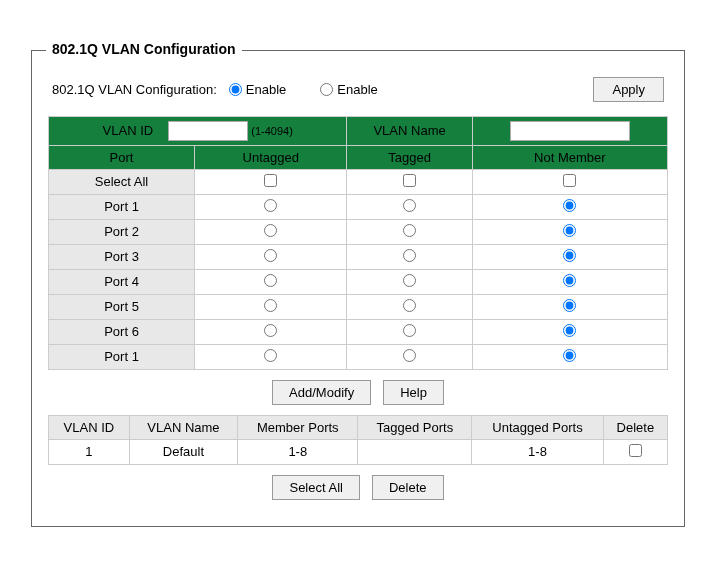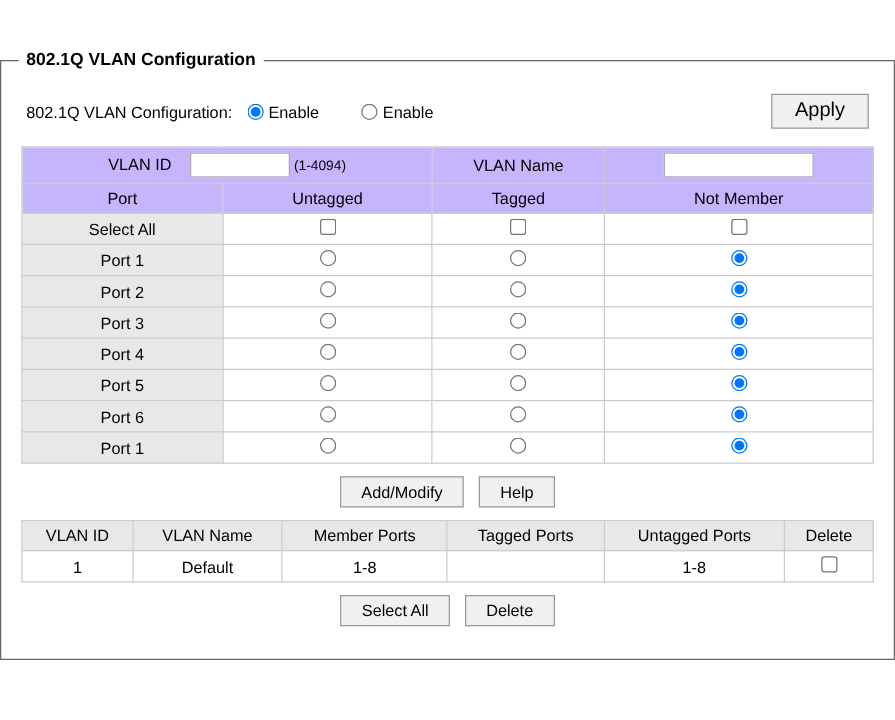--- a/index.html
+++ b/index.html
@@ -7,21 +7,21 @@
       font-family: Arial, sans-serif;
       font-size: 13px;
       background: #fff;
       display: flex;
       justify-content: center;
       align-items: center;
       min-height: 576px;
       width: 716px;
     }
     .outer-container {
-      width: 716px;
+      width: 654px;
       border: 1px solid #666;
       padding: 16px 16px 16px 16px;
       position: relative;
       margin: 20px auto;
     }
     .section-title {
       position: absolute;
       top: -10px;
       left: 14px;
       background: #fff;
@@ -52,37 +52,37 @@
       align-items: center;
       gap: 4px;
       cursor: pointer;
     }
     .apply-btn {
       margin-left: auto;
       padding: 4px 18px;
       background: #f0f0f0;
       border: 1px solid #999;
       cursor: pointer;
-      font-size: 16px;
+      font-size: 13px;
       text-align: center;
     }
     
     .vlan-config-table {
       width: 100%;
       border-collapse: collapse;
       margin-bottom: 10px;
     }
     .vlan-config-table th, .vlan-config-table td {
       border: 1px solid #ccc;
       text-align: center;
       padding: 4px 6px;
       color: #000;
     }
     .vlan-config-table th {
-      background: #c4b5fd;
+      background: #15803d;
       font-weight: normal;
     }
     .vlan-config-table td.port-name {
       background: #e8e8e8;
     }
     .vlan-id-input {
       width: 80px;
       border: 1px solid #aaa;
       padding: 2px 4px;
       font-size: 12px;

